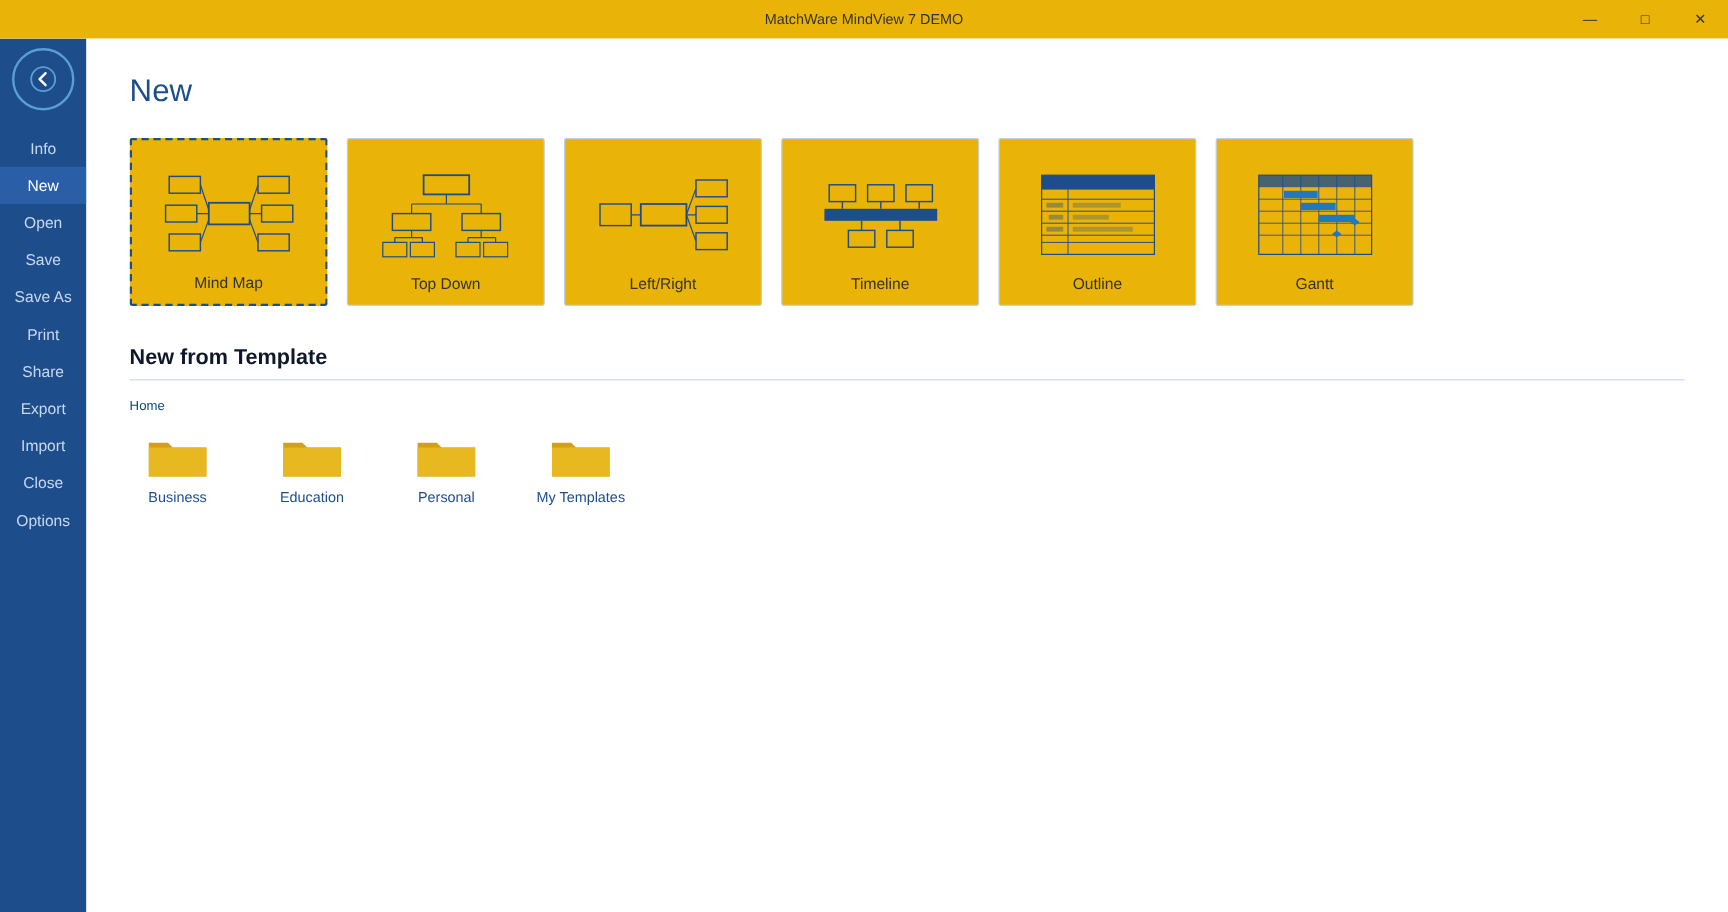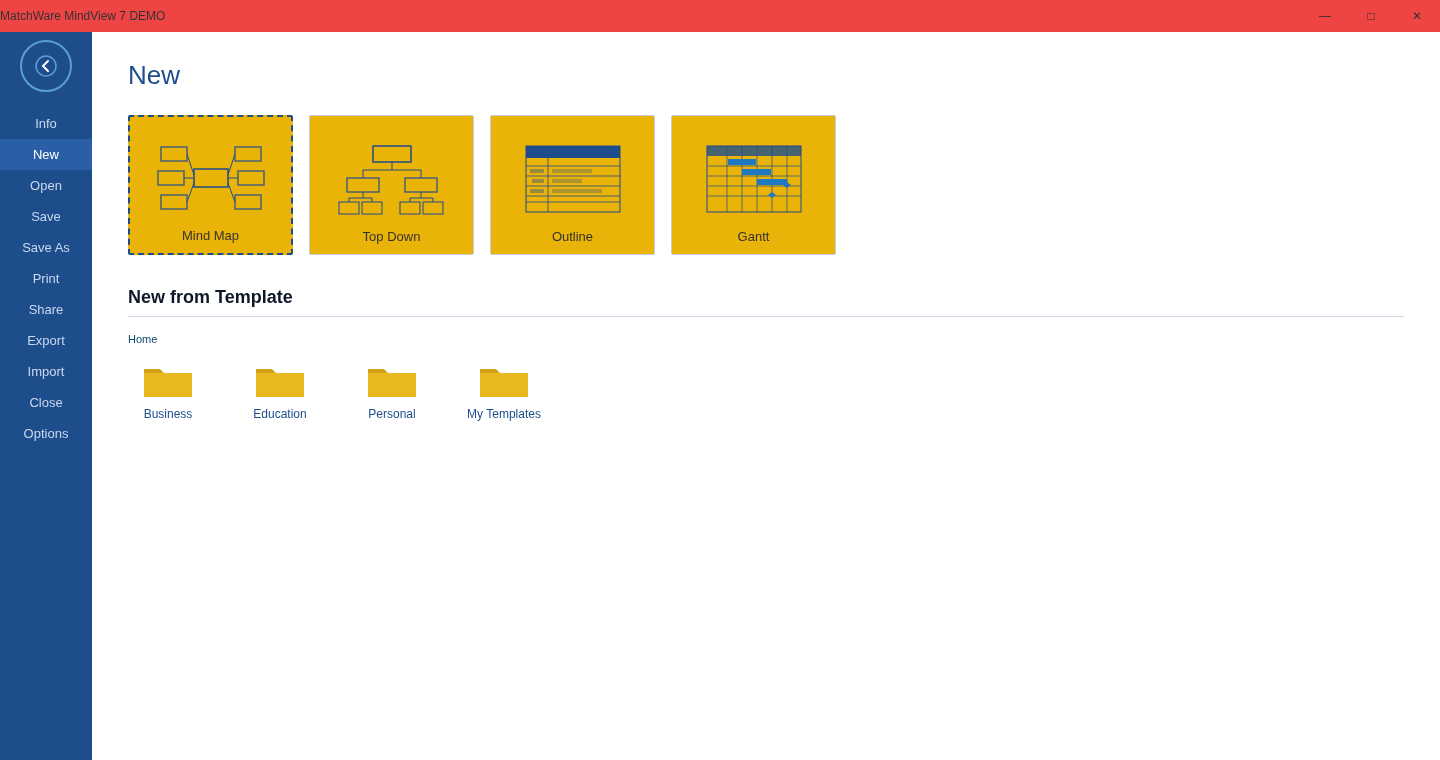--- a/index.html
+++ b/index.html
@@ -1,24 +1,24 @@
 <!DOCTYPE html>
 <html><head>
   <meta charset="utf-8">
   <style>
     * { margin: 0; padding: 0; box-sizing: border-box; }
     body { font-family: 'Segoe UI', Arial, sans-serif; background: #fff; width: 1440px; height: 760px; overflow: hidden; display: flex; flex-direction: column; }
 
     
     .title-bar {
       height: 32px;
-      background: #ef4444;
-      display: flex;
-      align-items: center;
-      justify-content: flex-start;
+      background: #eab308;
+      display: flex;
+      align-items: center;
+      justify-content: center;
       position: relative;
       flex-shrink: 0;
     }
     .title-bar-text {
       font-size: 12px;
       color: #333;
     }
     .title-bar-controls {
       position: absolute;
       right: 0;
@@ -41,21 +41,21 @@
 
     
     .app-body {
       display: flex;
       flex: 1;
       overflow: hidden;
     }
 
     
     .sidebar {
-      width: 92px;
+      width: 72px;
       background: #1e4d8c;
       display: flex;
       flex-direction: column;
       align-items: center;
       padding-top: 8px;
       flex-shrink: 0;
     }
     .sidebar-back-btn {
       width: 52px;
       height: 52px;
@@ -292,21 +292,61 @@
             <line x1="35" y1="58" x2="35" y2="62" stroke="#1e4d8c" stroke-width="1"></line>
             <line x1="84" y1="52" x2="84" y2="58" stroke="#1e4d8c" stroke-width="1"></line>
             <line x1="73" y1="58" x2="96" y2="58" stroke="#1e4d8c" stroke-width="1"></line>
             <line x1="73" y1="58" x2="73" y2="62" stroke="#1e4d8c" stroke-width="1"></line>
             <line x1="96" y1="58" x2="96" y2="62" stroke="#1e4d8c" stroke-width="1"></line>
           </svg>
         </div>
         <span class="view-card-label">Top Down</span>
       </div>
 
-
+      <div class="view-card">
+        <div class="card-icon">
+          <svg width="110" height="78" viewBox="0 0 110 78">
+
+            <rect x="36" y="30" width="38" height="18" fill="none" stroke="#1e4d8c" stroke-width="1.5"></rect>
+
+            <rect x="82" y="10" width="26" height="14" fill="none" stroke="#1e4d8c" stroke-width="1.2"></rect>
+            <rect x="82" y="32" width="26" height="14" fill="none" stroke="#1e4d8c" stroke-width="1.2"></rect>
+            <rect x="82" y="54" width="26" height="14" fill="none" stroke="#1e4d8c" stroke-width="1.2"></rect>
+            <line x1="74" y1="39" x2="82" y2="17" stroke="#1e4d8c" stroke-width="1"></line>
+            <line x1="74" y1="39" x2="82" y2="39" stroke="#1e4d8c" stroke-width="1"></line>
+            <line x1="74" y1="39" x2="82" y2="61" stroke="#1e4d8c" stroke-width="1"></line>
+
+            <rect x="2" y="30" width="26" height="18" fill="none" stroke="#1e4d8c" stroke-width="1.2"></rect>
+            <line x1="28" y1="39" x2="36" y2="39" stroke="#1e4d8c" stroke-width="1"></line>
+          </svg>
+        </div>
+        <span class="view-card-label">Left/Right</span>
+      </div>
+
+      <div class="view-card">
+        <div class="card-icon">
+          <svg width="110" height="78" viewBox="0 0 110 78">
+
+            <rect x="8" y="34" width="94" height="10" fill="#1e4d8c"></rect>
+
+            <rect x="12" y="14" width="22" height="14" fill="none" stroke="#1e4d8c" stroke-width="1.2"></rect>
+            <rect x="44" y="14" width="22" height="14" fill="none" stroke="#1e4d8c" stroke-width="1.2"></rect>
+            <rect x="76" y="14" width="22" height="14" fill="none" stroke="#1e4d8c" stroke-width="1.2"></rect>
+            <line x1="23" y1="28" x2="23" y2="34" stroke="#1e4d8c" stroke-width="1.2"></line>
+            <line x1="55" y1="28" x2="55" y2="34" stroke="#1e4d8c" stroke-width="1.2"></line>
+            <line x1="87" y1="28" x2="87" y2="34" stroke="#1e4d8c" stroke-width="1.2"></line>
+
+            <rect x="28" y="52" width="22" height="14" fill="none" stroke="#1e4d8c" stroke-width="1.2"></rect>
+            <rect x="60" y="52" width="22" height="14" fill="none" stroke="#1e4d8c" stroke-width="1.2"></rect>
+            <line x1="39" y1="44" x2="39" y2="52" stroke="#1e4d8c" stroke-width="1.2"></line>
+            <line x1="71" y1="44" x2="71" y2="52" stroke="#1e4d8c" stroke-width="1.2"></line>
+          </svg>
+        </div>
+        <span class="view-card-label">Timeline</span>
+      </div>
 
       <div class="view-card">
         <div class="card-icon">
           <svg width="110" height="78" viewBox="0 0 110 78">
 
             <rect x="8" y="6" width="94" height="66" fill="none" stroke="#1e4d8c" stroke-width="1"></rect>
 
             <rect x="8" y="6" width="94" height="12" fill="#1e4d8c"></rect>
 
             <line x1="8" y1="26" x2="102" y2="26" stroke="#1e4d8c" stroke-width="0.8"></line>

